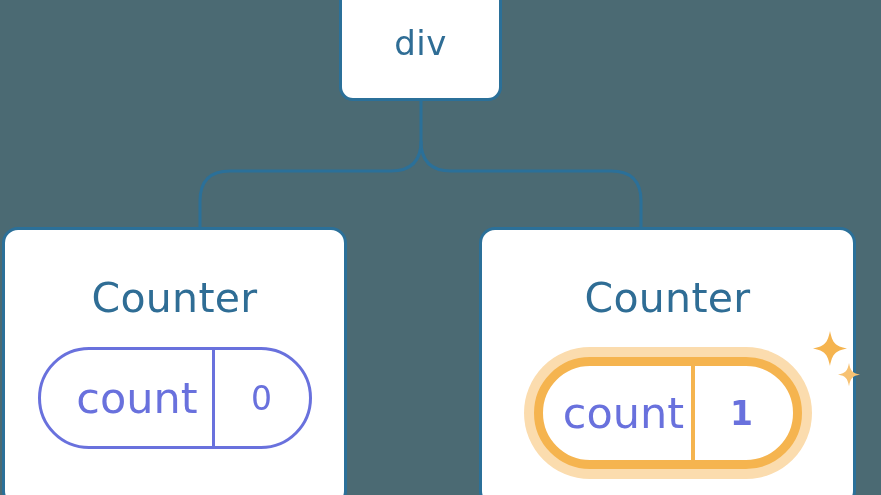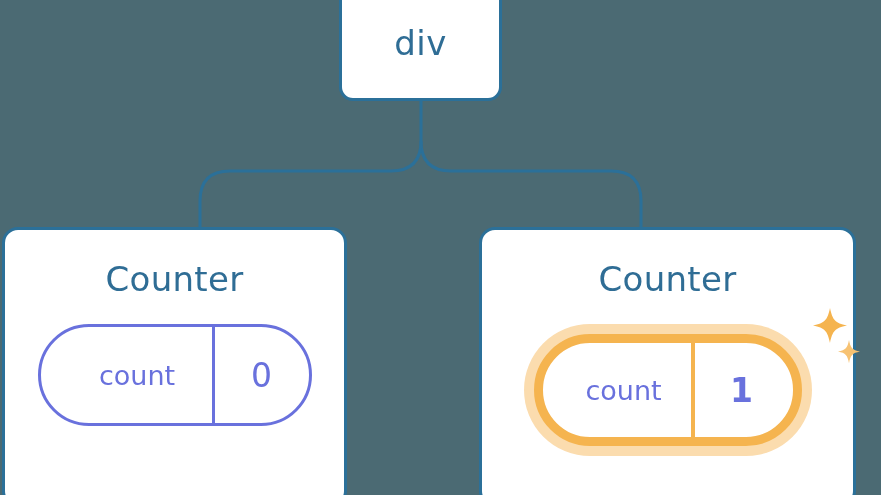--- a/index.html
+++ b/index.html
@@ -57,23 +57,23 @@
     border-radius: 16px;
     box-sizing: border-box;
     display: flex;
     flex-direction: column;
     align-items: center;
   }
   .card-left  { left: 2px;   top: 227px; width: 345px; height: 280px; }
   .card-right { left: 479px; top: 227px; width: 377px; height: 280px; }
 
   .card-title {
-    font-size: 34px;
+    font-size: 41px;
     color: #2f6d95;
-    margin-top: 32px;
+    margin-top: 48px;
     letter-spacing: 0.3px;
     line-height: 1;
   }
 
   
   .pill-wrap {
     position: relative;
     margin-top: 28px;
     display: flex;
   }
@@ -96,21 +96,21 @@
   }
   .pill-plain .pill-key {
     width: 174px;
     border-right: 3px solid #6971dd;
     padding-left: 22px;
   }
   .pill-plain .pill-val {
     width: 94px;
   }
   .pill-key-text {
-    font-size: 27px;
+    font-size: 43px;
     color: #6971dd;
     line-height: 1;
   }
   .pill-val-text {
     font-size: 33px;
     color: #6971dd;
     line-height: 1;
   }
 
   

